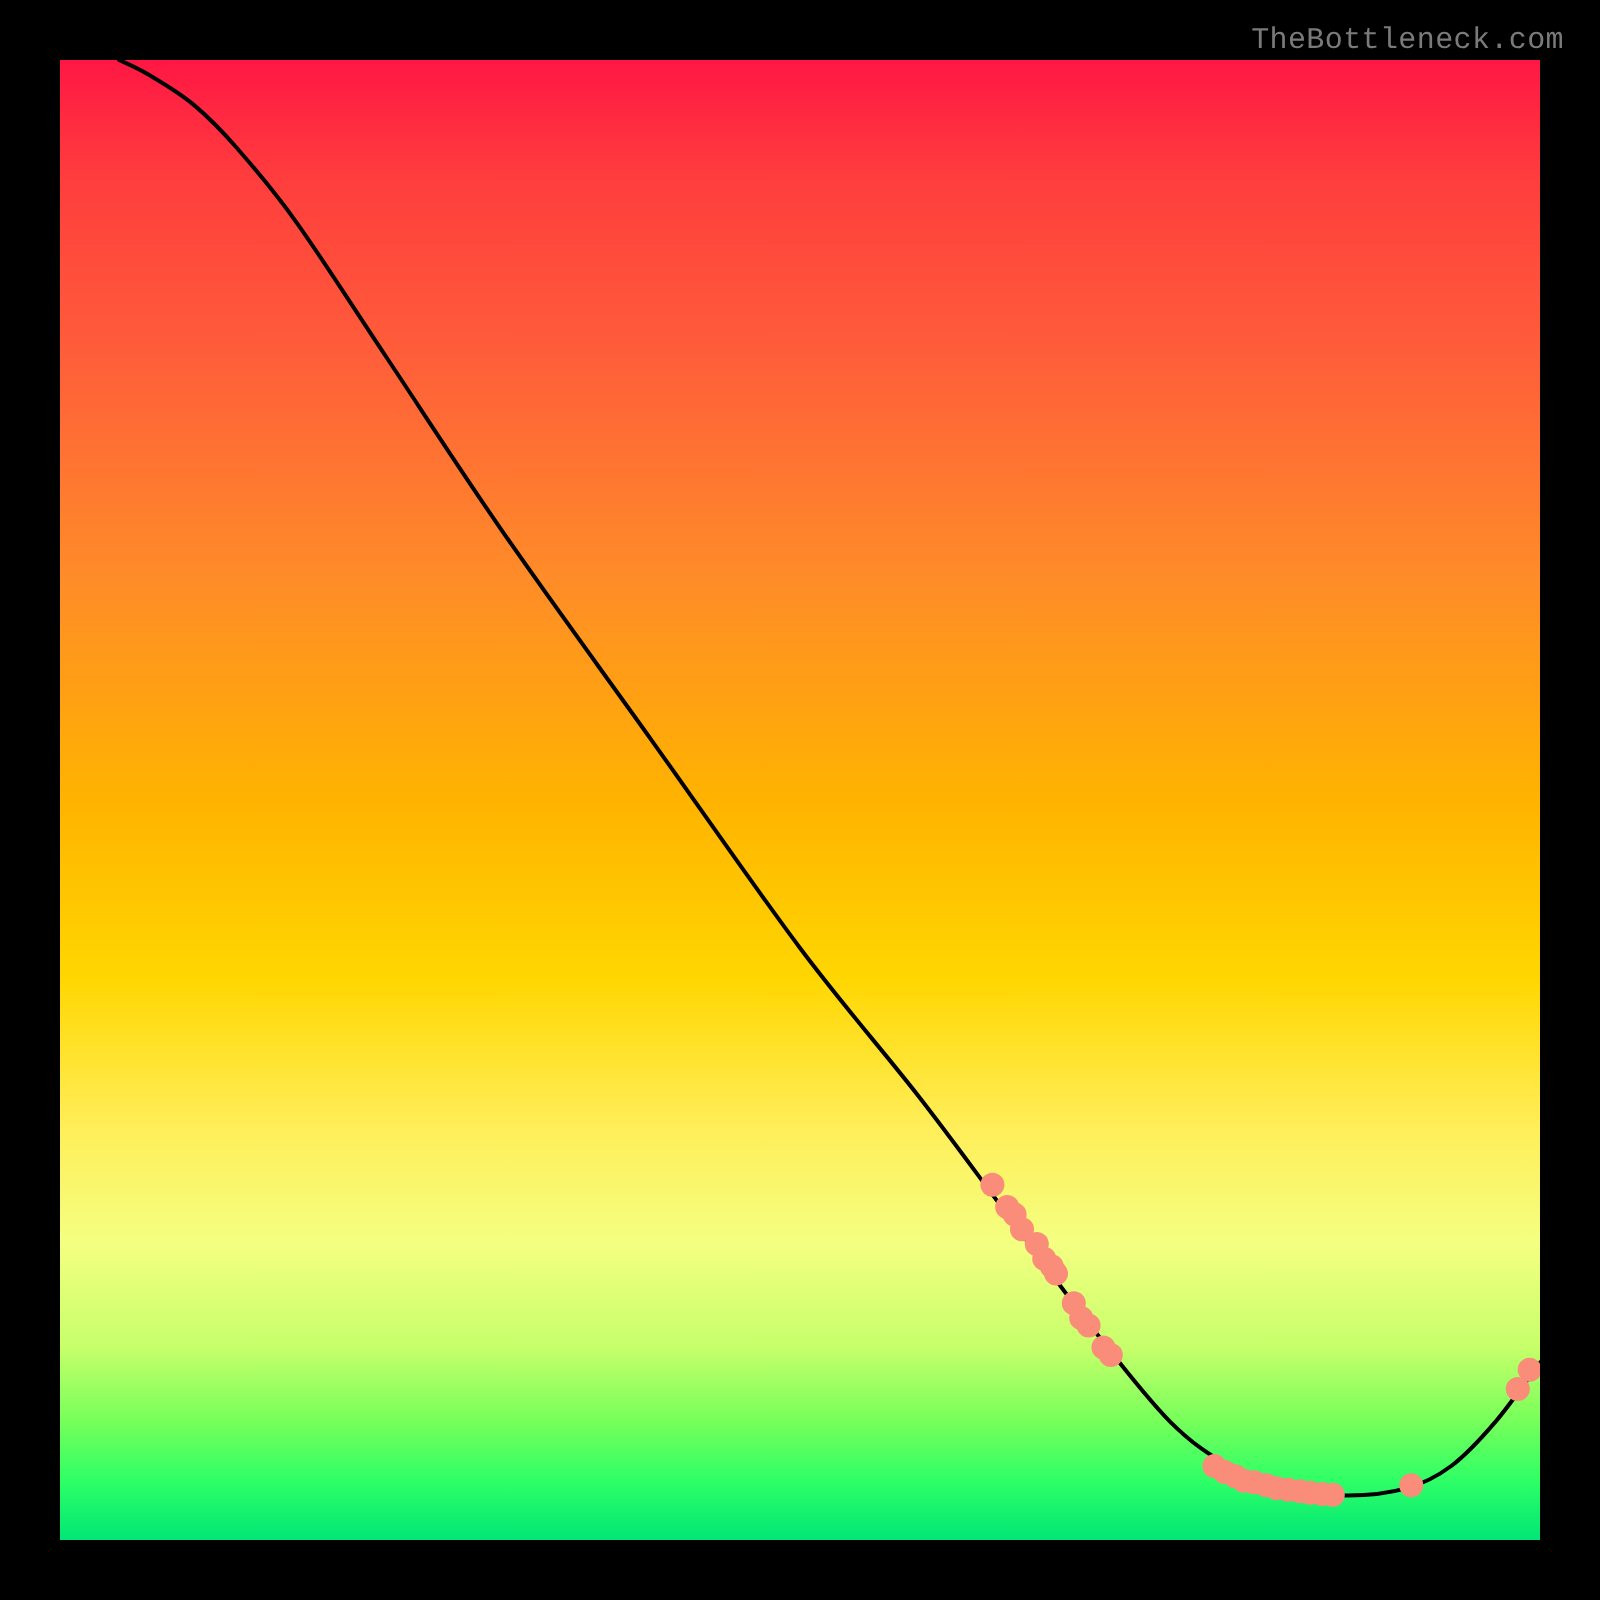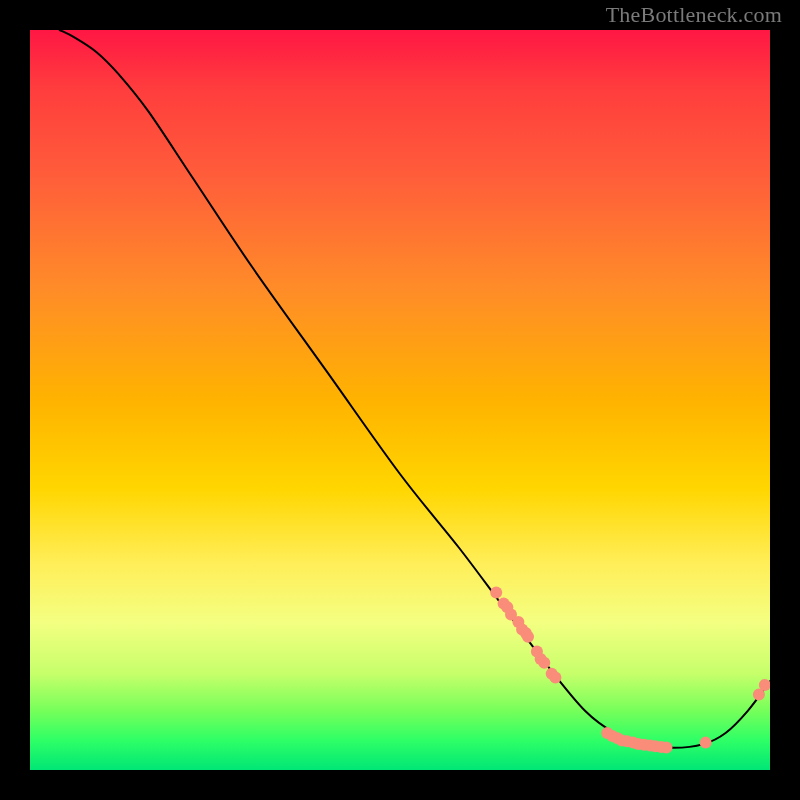--- a/index.html
+++ b/index.html
@@ -11,24 +11,24 @@
     overflow: hidden;
   }
   .container {
     position: relative;
     width: 800px;
     height: 800px;
     background: #000000;
   }
   .watermark {
     position: absolute;
-    top: 2px;
+    top: 12px;
     right: 18px;
-    font-family: Liberation Serif, serif;
-    font-size: 22px;
+    font-family: Liberation Mono, monospace;
+    font-size: 15px;
     font-weight: 400;
     color: #7a7a7a;
     letter-spacing: 0.2px;
     z-index: 10;
   }
   .gradient-rect {
     position: absolute;
     left: 30px;
     top: 30px;
     width: 740px;

